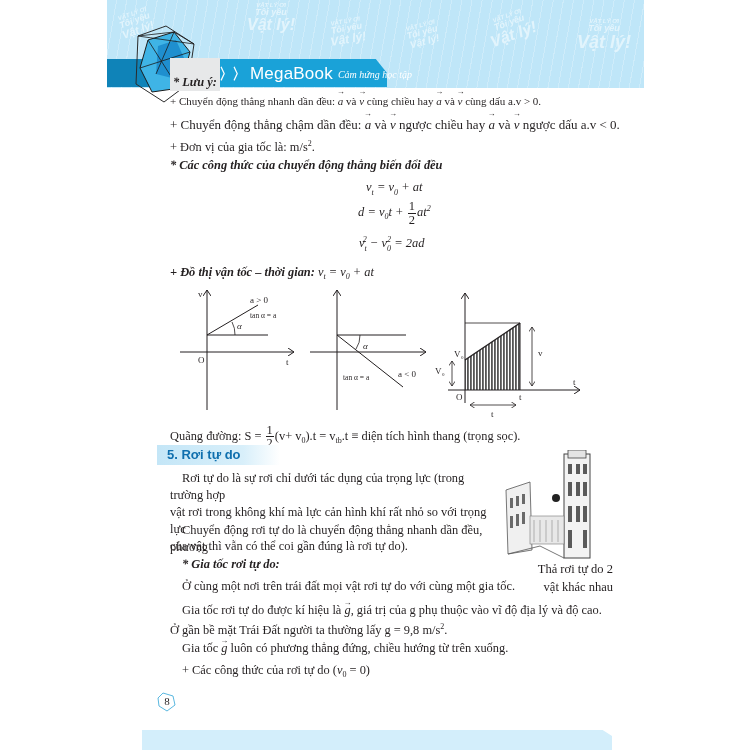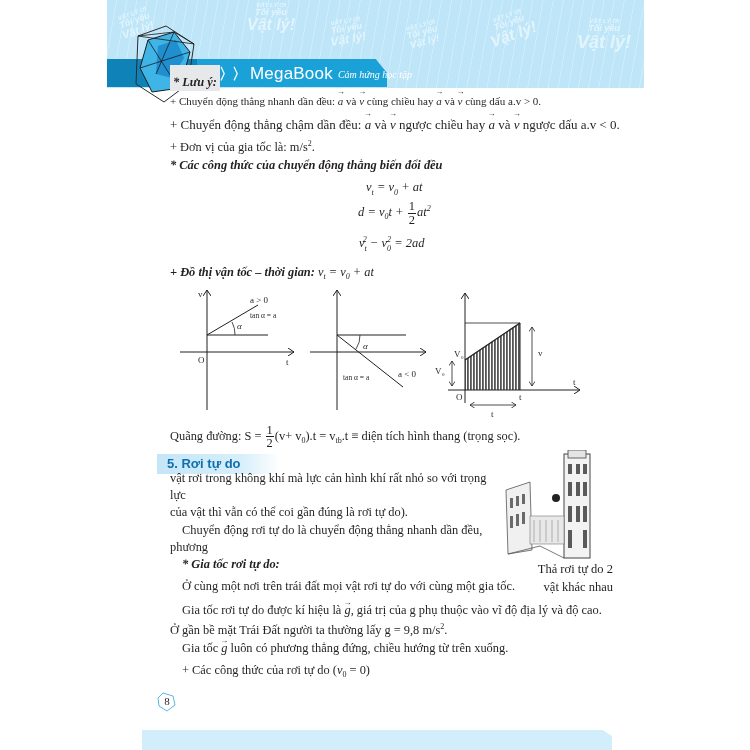--- a/index.html
+++ b/index.html
@@ -15,30 +15,30 @@
   .banner .rays { position: absolute; inset: 0; background:
       repeating-linear-gradient(100deg, rgba(255,255,255,0) 0 9px, rgba(255,255,255,.25) 9px 10px); }
   .brand-bar { position: absolute; left: 107px; top: 59px; width: 280px; height: 28px; background: #1aa2d8; clip-path: polygon(0 0, 96% 0, 100% 50%, 100% 100%, 0 100%); }
   .brand-bar-left { position: absolute; left: 107px; top: 59px; width: 90px; height: 28px; background: #0f83b8; }
   .brand { position: absolute; left: 206px; top: 64px; display: flex; align-items: center; gap: 5px; color: #ffffff; }
   .brand .logo-mark { font-family: "Liberation Sans", sans-serif; font-weight: bold; font-size: 15px; letter-spacing: -2px; }
   .brand .name { font-family: "Liberation Sans", sans-serif; font-size: 17px; letter-spacing: .2px; }
   .brand .tag { font-family: "Liberation Serif", serif; font-style: italic; font-size: 10px; }
   .gem { position: absolute; left: 128px; top: 22px; width: 72px; height: 82px; }
   .line { position: absolute; left: 0; white-space: nowrap; }
-  .note-head { background: #e7e8e9; padding: 10px 3px 2px; font-weight: bold; font-style: italic; }
+  .note-head { background: #e7e8e9; padding: 17px 3px 2px; font-weight: bold; font-style: italic; }
   .bi { font-weight: bold; font-style: italic; }
   .vec { font-style: italic; position: relative; display: inline-block; }
   .vec::before { content: "→"; position: absolute; top: -8px; left: -1px; font-size: 8px; font-style: normal; }
   .formula { position: absolute; font-style: italic; font-size: 12.5px; white-space: nowrap; }
   .frac { display: inline-flex; flex-direction: column; align-items: center; vertical-align: middle; font-style: normal; line-height: 1; margin: 0 1px; }
   .frac span:first-child { border-bottom: 1px solid #231f20; padding: 0 1px; }
   sub, sup { font-size: 8px; }
 
-  .section-title { position: absolute; left: 157px; top: 445px; width: 123px; height: 20px; background: linear-gradient(90deg, #c4e6f7 0%, #d8effa 70%, #ffffff 100%); margin-top: 9px; }
+  .section-title { position: absolute; left: 157px; top: 445px; width: 123px; height: 20px; background: linear-gradient(90deg, #c4e6f7 0%, #d8effa 70%, #ffffff 100%); }
   .section-title span { position: absolute; left: 10px; top: 2px; font-family: "Liberation Sans", sans-serif; font-weight: bold; font-size: 13px; color: #0f6fae; }
 
   .para { position: absolute; font-size: 12.4px; line-height: 17px; }
   .figure { position: absolute; left: 500px; top: 450px; width: 110px; height: 110px; }
   .caption { position: absolute; left: 498px; top: 560px; width: 115px; text-align: right; font-size: 12.5px; line-height: 18px; }
 
   .page-num { position: absolute; left: 157px; top: 692px; width: 20px; height: 20px; }
   .page-num span { position: absolute; left: 0; top: 3px; width: 20px; text-align: center; font-size: 11px; }
   .footer-band { position: absolute; left: 142px; top: 730px; width: 470px; height: 20px; background: #d3eefb; clip-path: polygon(0 0, 98% 0, 100% 30%, 100% 100%, 0 100%); }
 
@@ -197,20 +197,21 @@
       <span>1</span>
       <span>2</span>
     </span><span>(v+ v</span><sub>0</sub><span>).t</span><span> = v</span><sub>tb</sub><span>.t ≡ diện tích hình thang (trọng sọc).</span>
 </div>
 
 <div class="section-title">
   <span>5. Rơi tự do</span>
 </div>
 
 <div class="para" style="left:170px;top:470px;width:330px">
+  <div style="text-indent:12px">Rơi tự do là sự rơi chỉ dưới tác dụng của trọng lực (trong trường hợp</div>
   <div>vật rơi trong không khí mà lực cản hình khí rất nhỏ so với trọng lực</div>
   <div>của vật thì vẫn có thể coi gần đúng là rơi tự do).</div>
 </div>
 <div class="para" style="left:170px;top:522px;width:330px">
   <div style="text-indent:12px">Chuyển động rơi tự do là chuyển động thẳng nhanh dần đều, phương</div>
 </div>
 <div class="para bi" style="left:182px;top:556px">* Gia tốc rơi tự do:</div>
 <div class="para" style="left:182px;top:578px">Ở cùng một nơi trên trái đất mọi vật rơi tự do với cùng một gia tốc.</div>
 <div class="para" style="left:182px;top:602px">
   <span>Gia tốc rơi tự do được kí hiệu là </span><span class="vec">g</span><span>, giá trị của g phụ thuộc vào vĩ độ địa lý và độ cao.</span>

